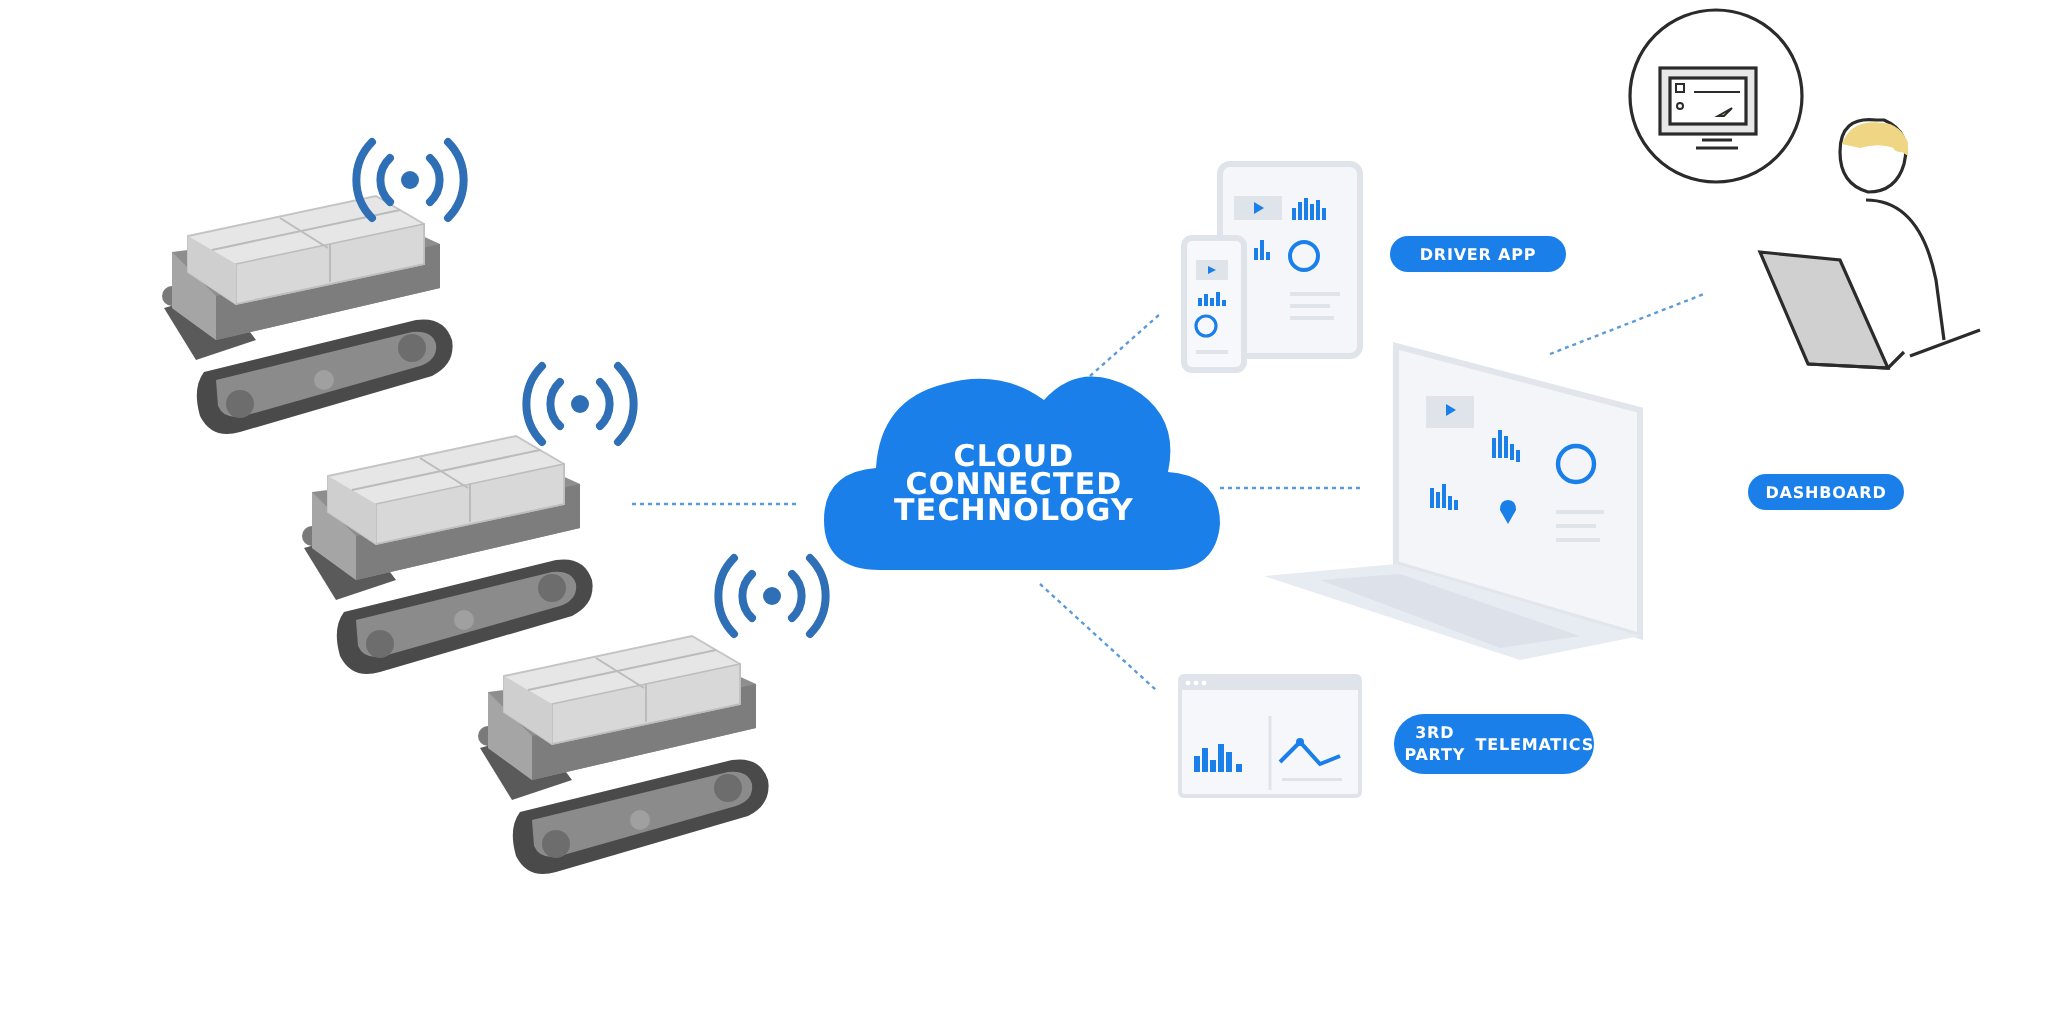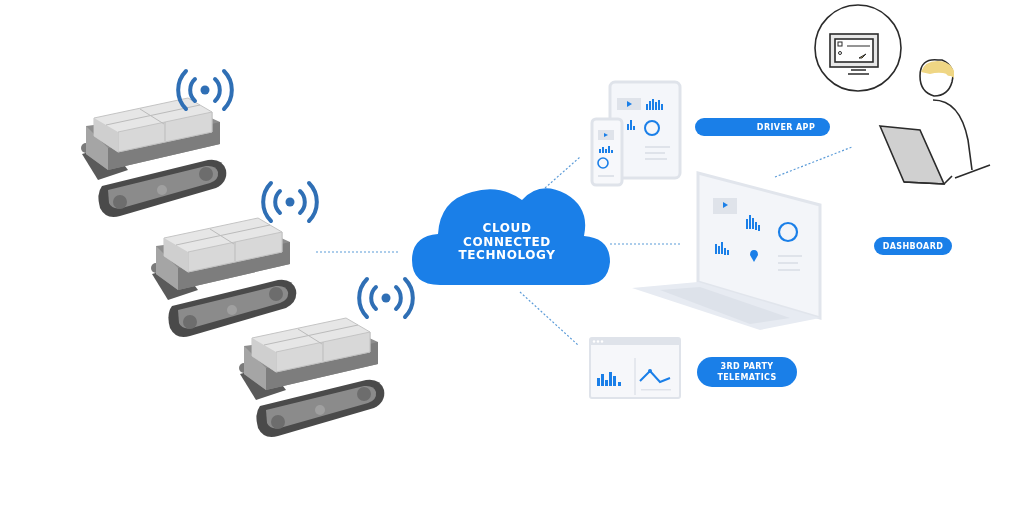--- a/index.html
+++ b/index.html
@@ -2,21 +2,21 @@
 <html><head>
 <meta charset="utf-8">
 <style>
   html,body{margin:0;padding:0;background:#ffffff;}
   body{width:1024px;height:512px;position:relative;overflow:hidden;font-family:"Liberation Sans",sans-serif;}
   svg{position:absolute;left:0;top:0;}
   .pill{position:absolute;background:#1a7fe8;color:#fff;font-weight:bold;font-size:8px;letter-spacing:0.4px;
         border-radius:12px;display:flex;align-items:center;justify-content:center;text-align:center;line-height:11px;
         font-family:"DejaVu Sans","Liberation Sans",sans-serif;}
   .cloud-text{position:absolute;left:446px;top:222px;width:122px;text-align:center;color:#fff;font-weight:bold;
-        font-size:12px;line-height:13.5px;letter-spacing:0.6px;font-family:"DejaVu Sans","Liberation Sans",sans-serif;}
+        font-size:15px;line-height:13.5px;letter-spacing:0.6px;font-family:"DejaVu Sans","Liberation Sans",sans-serif;}
   .cloud-text div{white-space:nowrap;}
 </style>
 </head>
 <body>
 
 <svg width="1024" height="512" viewBox="0 0 1024 512">
   <defs>
     <g id="cart">
 
       <path d="M22 78 L128 52 Q142 50 146 62 Q148 74 136 80 L40 108 Q26 112 20 100 Q16 86 22 78 Z" fill="#4a4a4a"></path>
@@ -173,24 +173,24 @@
     <path d="M955 178 L990 165"></path>
   </g>
 </svg>
 
 <div class="cloud-text">
   <div>CLOUD</div>
   <div>CONNECTED</div>
   <div>TECHNOLOGY</div>
 </div>
 
-<div class="pill" style="left:695px;top:118px;width:88px;height:18px;padding-left:47px;">
+<div class="pill" style="left:695px;top:118px;width:88px;height:18px;">
   <span>DRIVER APP</span>
 </div>
 
 <div class="pill" style="left:874px;top:237px;width:78px;height:18px;">
   <span>DASHBOARD</span>
 </div>
 
-<div class="pill" style="left:697px;top:357px;width:100px;height:30px;flex-direction:column;border-radius:16px;">
+<div class="pill" style="left:697px;top:357px;width:100px;height:30px;border-radius:16px;">
   <span>3RD PARTY</span>
   <span>TELEMATICS</span>
 </div>
 
 </body></html>

